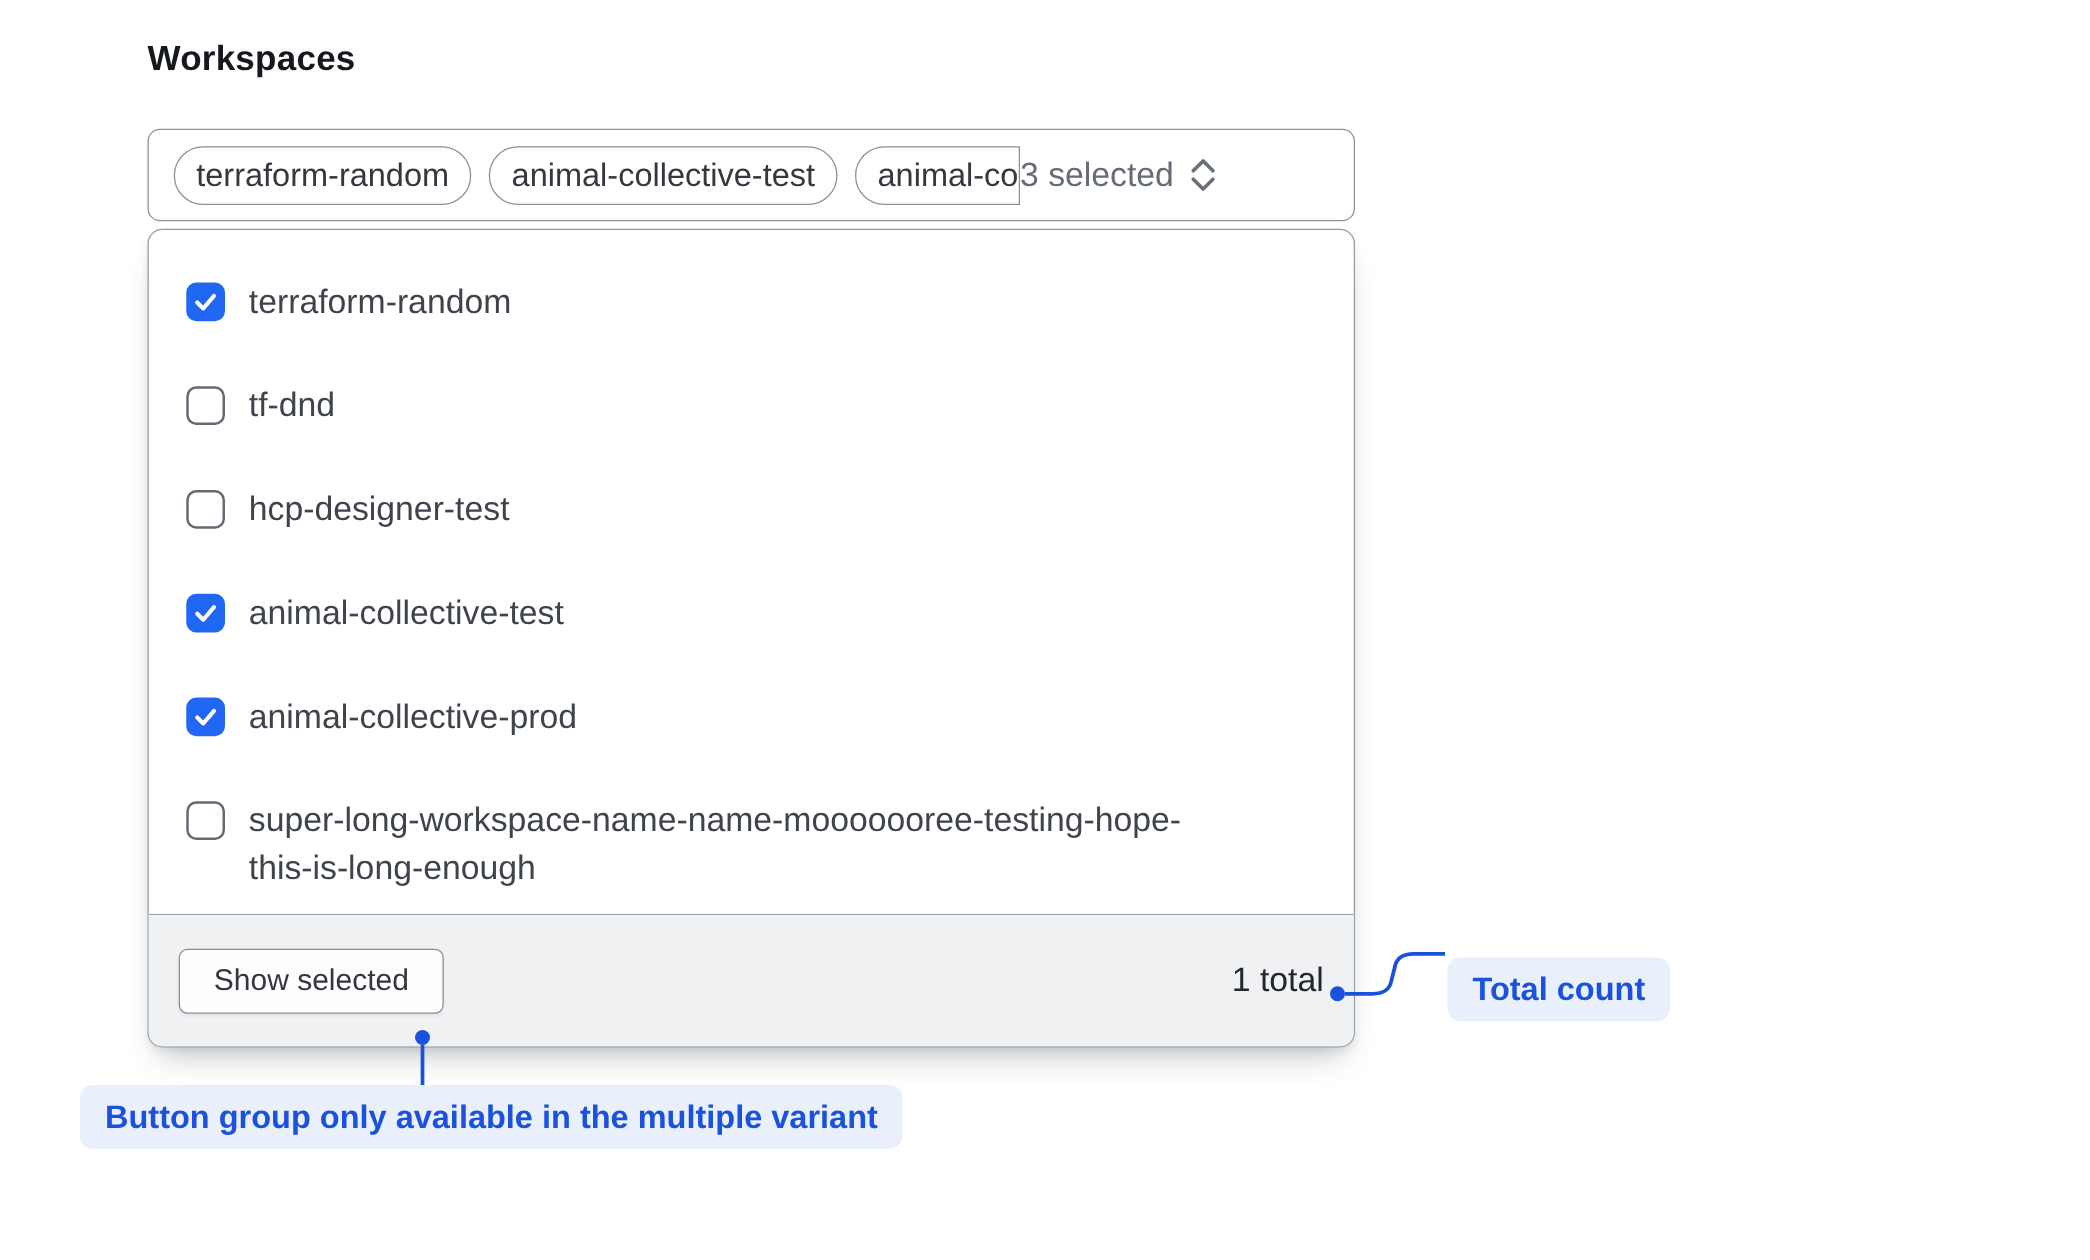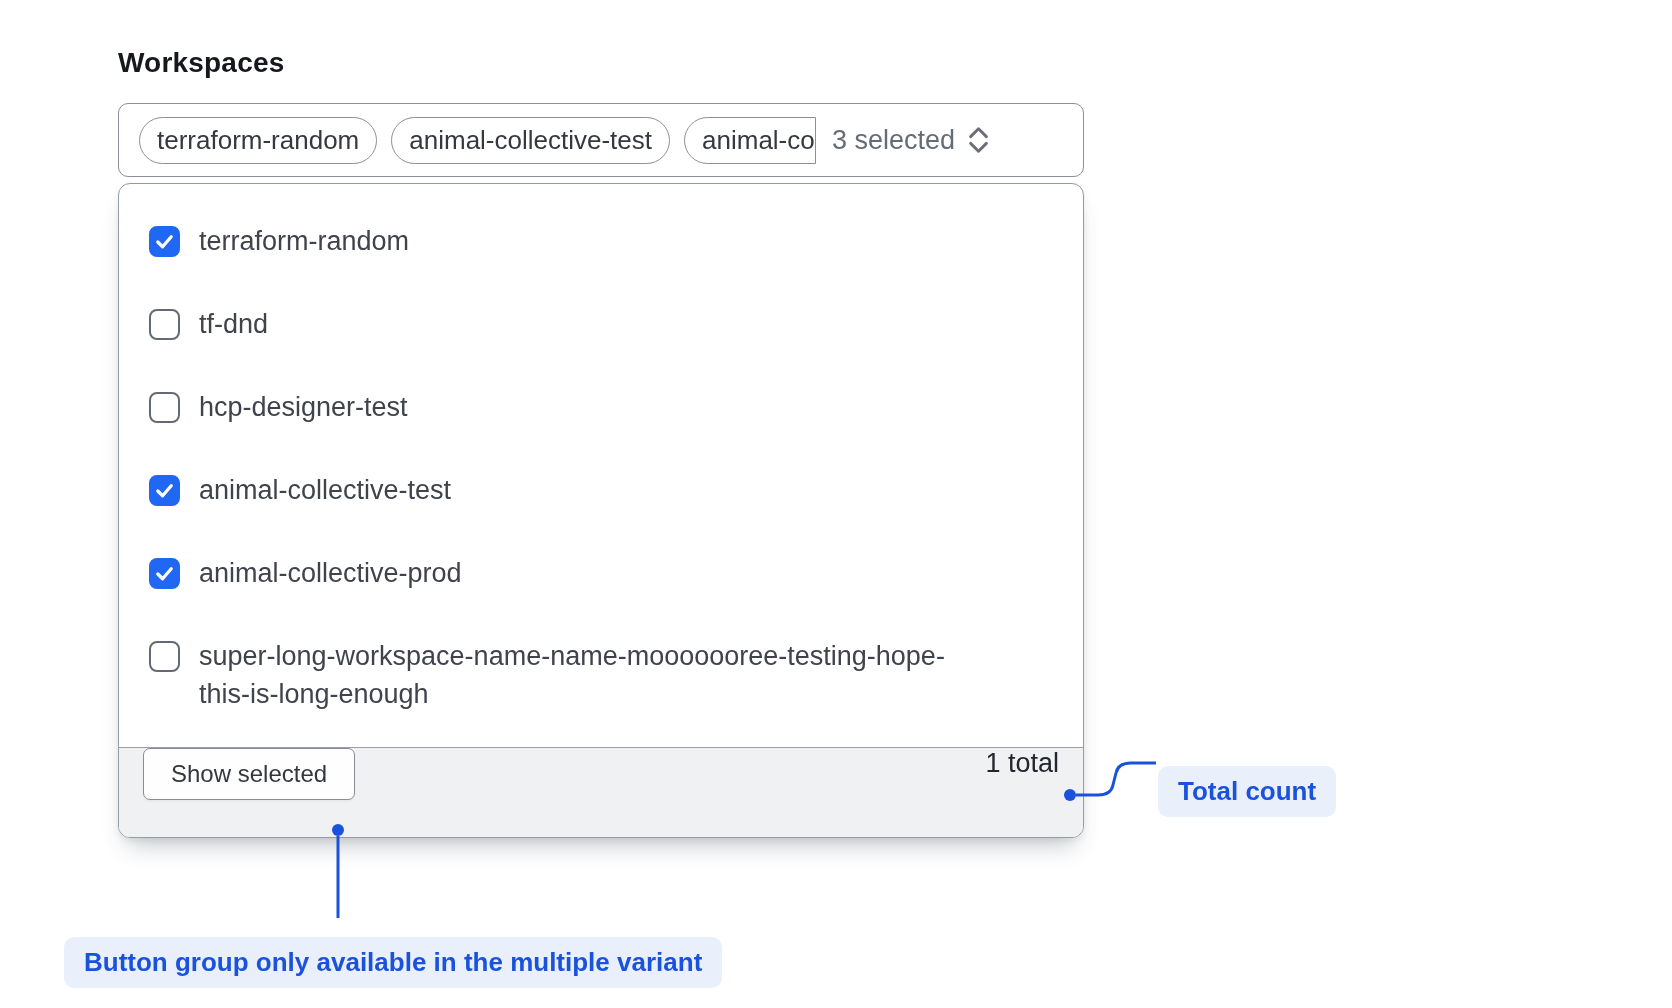--- a/index.html
+++ b/index.html
@@ -12,57 +12,57 @@
     --footer-bg:#f0f1f3;
     --text:#3f434c;
     --text-dark:#15181d;
     --muted:#666c76;
   }
   *{box-sizing:border-box;margin:0;padding:0;}
   html,body{background:#fff;}
   body{font-family:"Liberation Sans", sans-serif;}
   #canvas{position:relative;width:1672px;height:1008px;background:#ffffff;overflow:hidden;}
 
-  .field-label{position:absolute;left:118px;top:47px;font-size:28px;font-weight:700;color:var(--text-dark);letter-spacing:.2px;}
+  .field-label{position:absolute;left:118px;top:31px;font-size:28px;font-weight:700;color:var(--text-dark);letter-spacing:.2px;}
 
   
   .trigger{position:absolute;left:118px;top:103px;width:966px;height:74px;background:#fff;
     border:1.5px solid var(--border);border-radius:10px;display:flex;align-items:center;padding:0 20px;cursor:pointer;}
   .tags{display:flex;align-items:center;gap:14px;min-width:0;}
   .tag{flex:0 0 auto;border:1.5px solid var(--border);border-radius:60px;padding:7px 17px;
     font-size:26px;color:#35393f;background:#fff;white-space:nowrap;}
   .tag.clipped{width:132px;overflow:hidden;border-radius:60px 0 0 60px;padding-right:0;}
-  .selected-count{margin-left:16px;font-size:27px;color:var(--muted);white-space:nowrap;}
+  .selected-count{margin-left:0;font-size:27px;color:var(--muted);white-space:nowrap;}
   .caret{margin-left:10px;display:flex;align-items:center;}
 
   
   .card{position:absolute;left:118px;top:183px;width:966px;height:655px;background:#fff;
     border:1.5px solid var(--card-border);border-radius:12px;display:flex;flex-direction:column;
     box-shadow:0 16px 24px -10px rgba(50,60,75,.30), 0 3px 6px rgba(50,60,75,.08);}
   .options{flex:1;padding-top:16px;overflow:hidden;}
   .option{display:flex;align-items:flex-start;padding:22px 30px 23px;cursor:pointer;}
   .checkbox{flex:0 0 auto;width:31px;height:31px;border-radius:8px;margin-right:19px;margin-top:4px;
     background:#fff;border:2px solid #646a74;display:flex;align-items:center;justify-content:center;}
   .checkbox.checked{background:var(--blue);border-color:var(--blue);}
   .checkbox svg{width:23px;height:23px;display:block;}
   .option-label{font-size:27px;line-height:38px;color:var(--text);max-width:770px;overflow-wrap:break-word;}
 
   
-  .footer{height:90px;background:var(--footer-bg);border-top:1.5px solid var(--divider);
-    border-radius:0 0 11px 11px;display:flex;align-items:flex-start;padding:0 24px;}
+  .footer{height:106px;background:var(--footer-bg);border-top:1.5px solid var(--divider);
+    border-radius:0 0 11px 11px;display:flex;align-items:center;padding:0 24px;}
   .btn{font-family:"Liberation Sans", sans-serif;font-size:24px;color:#33373f;background:#fefefe;
     border:1.5px solid #878d96;border-radius:7px;padding:11px 27px;cursor:pointer;
     box-shadow:0 2px 2px rgba(0,0,0,.04);}
   .total{margin-left:auto;font-size:27px;color:#23262d;}
 
   
   .annot-pill{position:absolute;background:var(--annot-bg);color:var(--annot);
     font-size:26px;font-weight:600;padding:10px 20px;border-radius:10px;white-space:nowrap;}
   #annot-total{left:1158px;top:766px;}
-  #annot-buttons{left:64px;top:937px;}
+  #annot-buttons{left:64px;top:868px;}
   .connectors{position:absolute;left:0;top:0;width:1672px;height:1008px;pointer-events:none;}
 </style>
 </head>
 <body>
 
 <div id="canvas">
 
   <div class="field-label">Workspaces</div>
 
   <div class="trigger">

